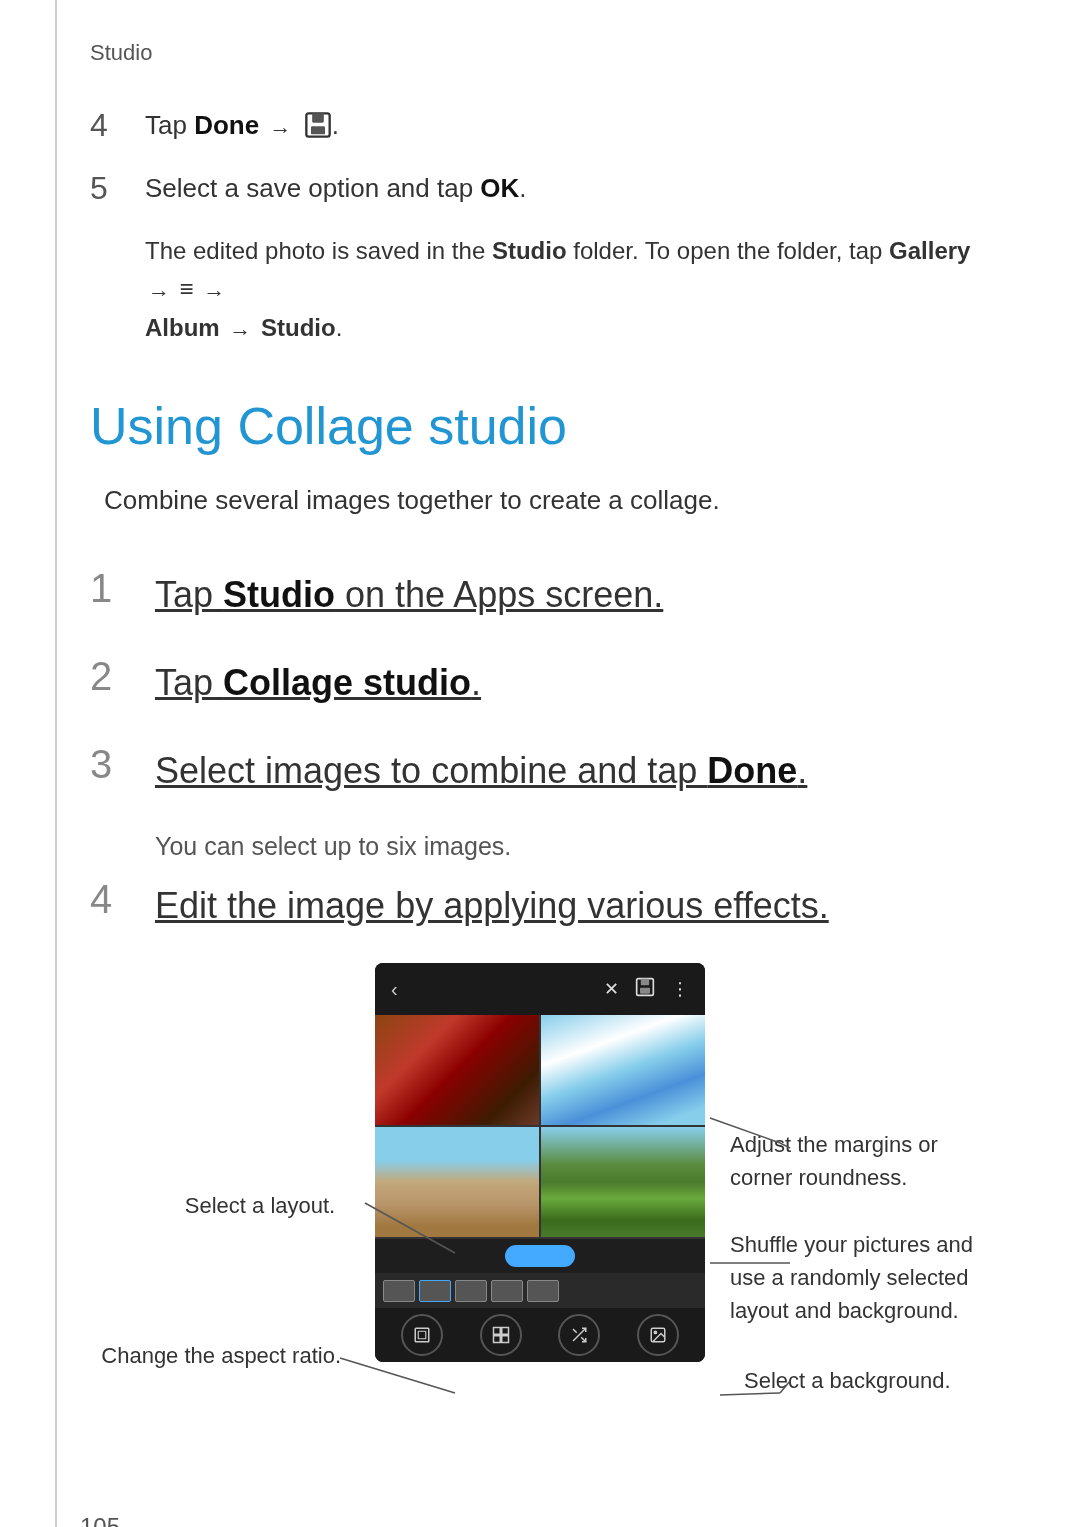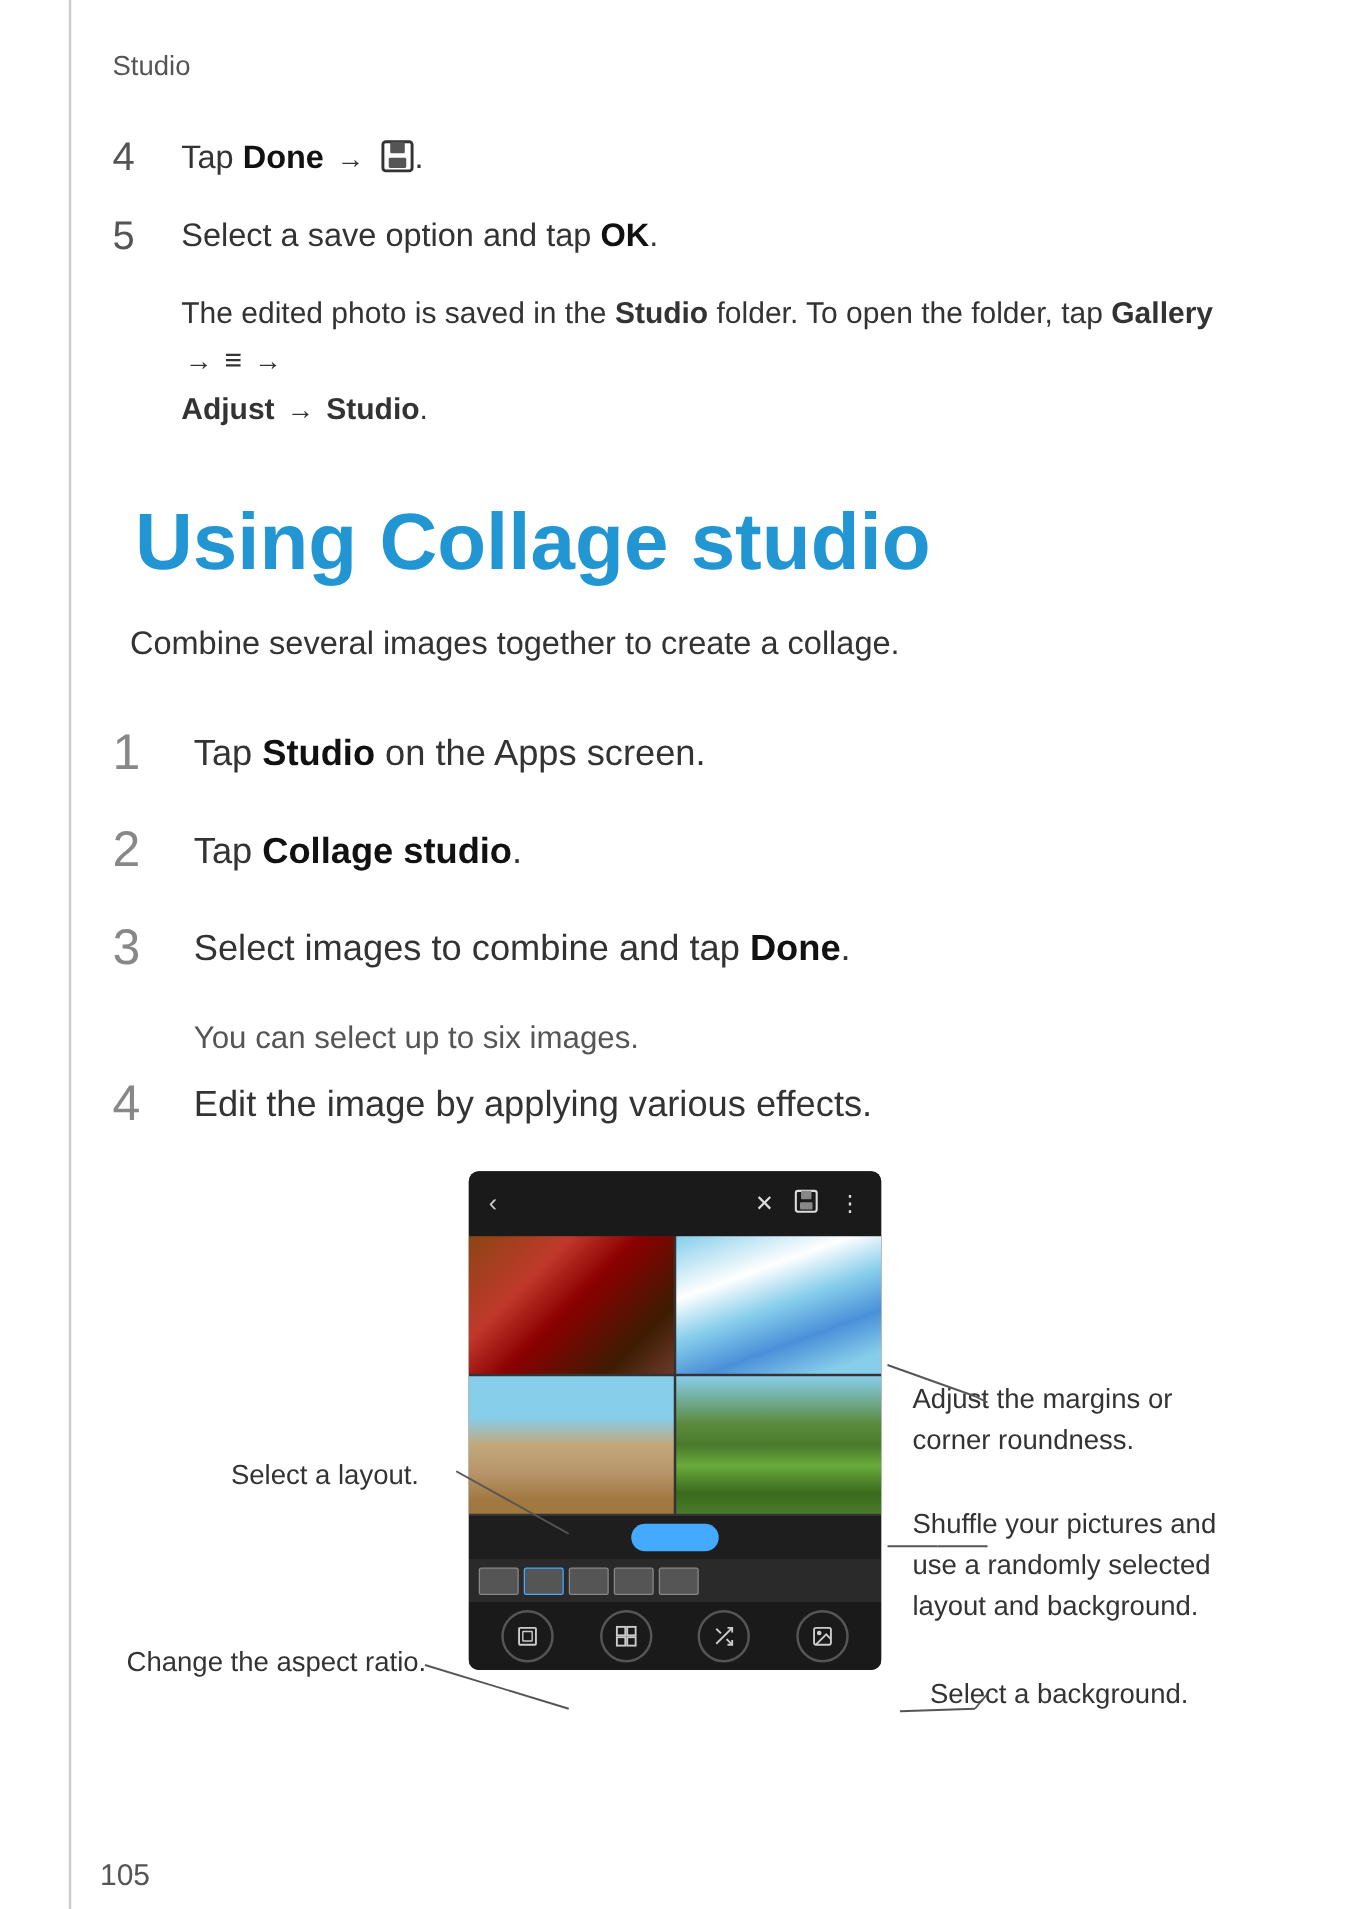--- a/index.html
+++ b/index.html
@@ -92,24 +92,24 @@
       width: 28px;
       height: 28px;
       vertical-align: middle;
       margin-left: 2px;
       position: relative;
       top: -2px;
     }
 
     
     .section-title {
-      font-size: 64px;
-      font-weight: bold;
+      font-size: 52px;
+      font-weight: normal;
       color: #2196d3;
-      margin: 50px 0 24px 28px;
+      margin: 50px 0 24px 10px;
       line-height: 1.15;
     }
 
     .section-desc {
       font-size: 26px;
       color: #333;
       margin-left: 24px;
       margin-bottom: 44px;
       line-height: 1.5;
     }
@@ -124,24 +124,25 @@
 
     .step-large .step-num {
       font-size: 40px;
       color: #888;
       min-width: 65px;
       font-weight: 300;
       line-height: 1.2;
     }
 
     .step-large .step-text {
-      font-size: 29px;
+      font-size: 36px;
       color: #333;
       line-height: 1.5;
       padding-top: 4px;
+      text-decoration: underline;
     }
 
     .step-large .step-text strong {
       font-weight: bold;
       color: #111;
     }
 
     .step-note {
       font-size: 25px;
       color: #555;
@@ -292,21 +293,21 @@
 
   <div class="step-item">
     <span class="step-number">5</span>
     <span class="step-content">
       Select a save option and tap <strong>OK</strong>.
     </span>
   </div>
 
   <div class="step-sub">
     The edited photo is saved in the <strong>Studio</strong> folder. To open the folder, tap <strong>Gallery</strong> <span class="arrow-icon">→</span> ≡ <span class="arrow-icon">→</span><br>
-    <strong>Adjust</strong> <span class="arrow-icon">→</span> <strong>Studio</strong>.
+    <strong>Album</strong> <span class="arrow-icon">→</span> <strong>Studio</strong>.
   </div>
 
   <div class="section-title">Using Collage studio</div>
 
   <div class="section-desc">Combine several images together to create a collage.</div>
 
   <div class="step-large">
     <span class="step-num">1</span>
     <span class="step-text">
       Tap <strong>Studio</strong> on the Apps screen.

